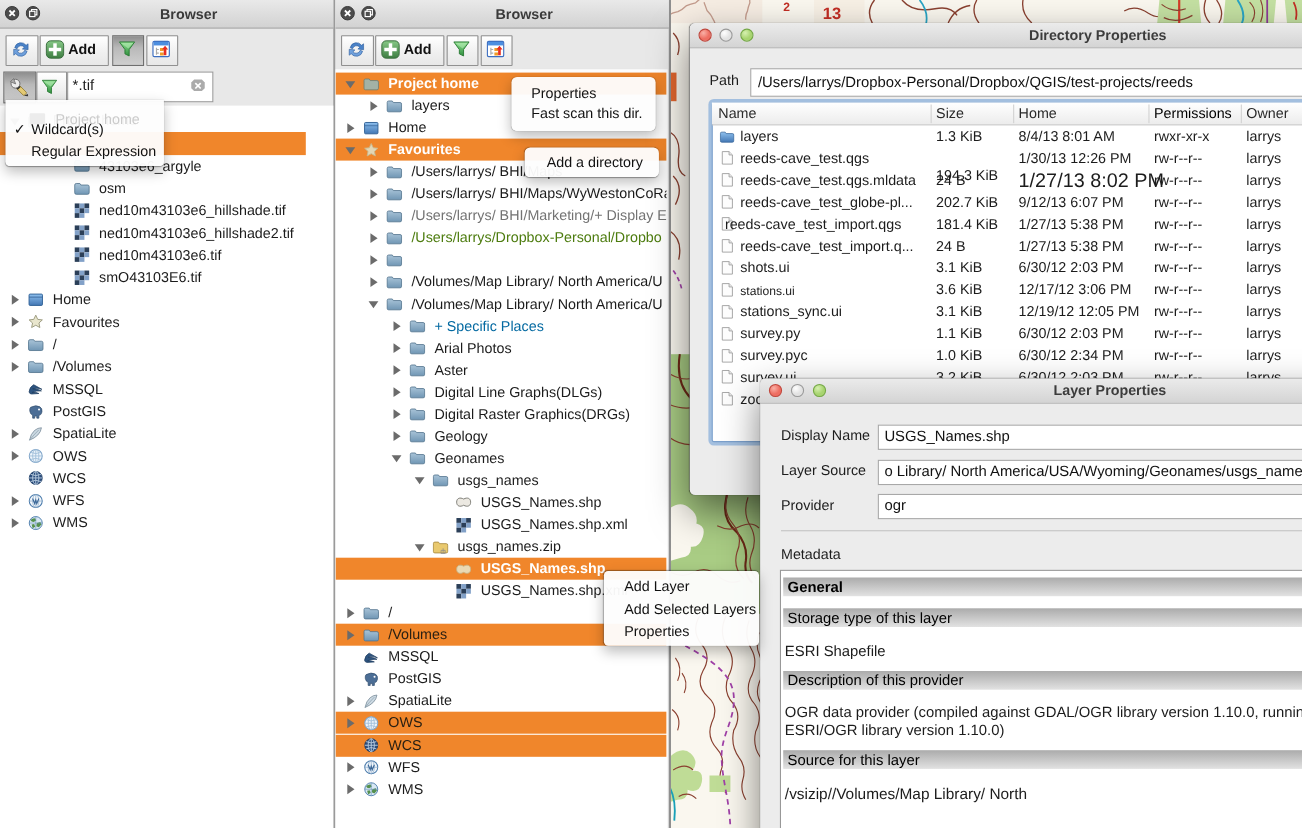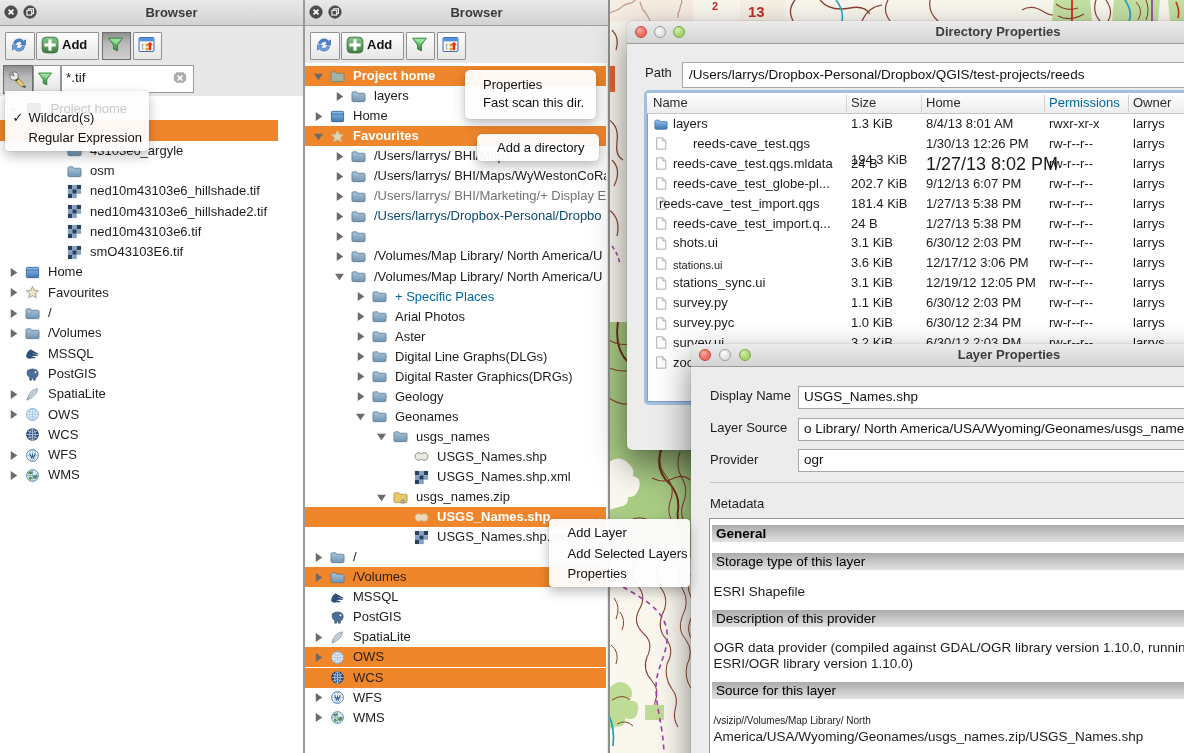--- a/index.html
+++ b/index.html
@@ -433,21 +433,21 @@
     <svg class="a" style="left:46px;top:188.82500000000002px;" width="15" height="15" viewBox="0 0 16 16">
       <use href="#folder"></use>
     </svg>
     <div class="a t" style="left:69px;top:186.3px;color:#737373;font-weight:400;line-height:20.05px;height:20.05px;">/Users/larrys/ BHI/Marketing/+ Display E</div>
     <svg class="a" style="left:29px;top:210.875px;" width="11" height="11" viewBox="0 0 16 16">
       <use href="#tri"></use>
     </svg>
     <svg class="a" style="left:46px;top:208.875px;" width="15" height="15" viewBox="0 0 16 16">
       <use href="#folder"></use>
     </svg>
-    <div class="a t" style="left:69px;top:206.35px;color:#0c4a6e;font-weight:400;line-height:20.05px;height:20.05px;">/Users/larrys/Dropbox-Personal/Dropbo</div>
+    <div class="a t" style="left:69px;top:206.35px;color:#4d7c0f;font-weight:400;line-height:20.05px;height:20.05px;">/Users/larrys/Dropbox-Personal/Dropbo</div>
     <svg class="a" style="left:29px;top:230.925px;" width="11" height="11" viewBox="0 0 16 16">
       <use href="#tri"></use>
     </svg>
     <svg class="a" style="left:46px;top:228.925px;" width="15" height="15" viewBox="0 0 16 16">
       <use href="#folder"></use>
     </svg>
     <svg class="a" style="left:29px;top:250.97500000000002px;" width="11" height="11" viewBox="0 0 16 16">
       <use href="#tri"></use>
     </svg>
     <svg class="a" style="left:46px;top:248.97500000000002px;" width="15" height="15" viewBox="0 0 16 16">
@@ -612,34 +612,34 @@
     <div class="a" style="left:20px;top:72px;width:729px;height:307px;background:#fff;border:1px solid #7ba0cc;box-shadow:0 0 0 3px rgba(125,168,216,0.65);border-radius:2px;overflow:hidden;"></div>
     <div class="a" style="left:20px;top:72px;width:729px;height:307px;overflow:hidden;">
       <div class="a" style="left:0px;top:0px;width:729px;height:20px;background:linear-gradient(#ffffff,#ececec);border-bottom:1px solid #c6c6c6;"></div>
       <div class="a" style="left:199px;top:2px;width:1px;height:17px;background:#d2d2d2;"></div>
       <div class="a" style="left:274px;top:2px;width:1px;height:17px;background:#d2d2d2;"></div>
       <div class="a" style="left:397px;top:2px;width:1px;height:17px;background:#d2d2d2;"></div>
       <div class="a" style="left:481px;top:2px;width:1px;height:17px;background:#d2d2d2;"></div>
       <div class="a t" style="left:6px;top:0px;font-size:13px;color:#2a2a2a;">Name</div>
       <div class="a t" style="left:204px;top:0px;font-size:13px;color:#2a2a2a;">Size</div>
       <div class="a t" style="left:279px;top:0px;font-size:13px;color:#2a2a2a;">Home</div>
-      <div class="a t" style="left:402px;top:0px;font-size:13px;color:#0369a1;">Permissions</div>
+      <div class="a t" style="left:402px;top:0px;font-size:13px;color:#000000;">Permissions</div>
       <div class="a t" style="left:486px;top:0px;font-size:13px;color:#2a2a2a;">Owner</div>
       <svg class="a" style="left:7px;top:23.5px;" width="14" height="15" viewBox="0 0 16 16">
         <use href="#folderb"></use>
       </svg>
       <div class="a t" style="left:26px;top:21.0px;font-size:13px;">layers</div>
       <div class="a t" style="left:204px;top:21.0px;font-size:13px;">1.3 KiB</div>
       <div class="a t" style="left:279px;top:21.0px;font-size:13px;">8/4/13 8:01 AM</div>
       <div class="a t" style="left:402px;top:21.0px;font-size:13px;">rwxr-xr-x</div>
       <div class="a t" style="left:486px;top:21.0px;font-size:13px;">larrys</div>
       <svg class="a" style="left:7px;top:43.4px;" width="14" height="15" viewBox="0 0 16 16">
         <use href="#page"></use>
       </svg>
-      <div class="a t" style="left:26px;top:40.9px;font-size:13px;margin-left:20px;">reeds-cave_test.qgs</div>
+      <div class="a t" style="left:26px;top:40.9px;font-size:13px;">reeds-cave_test.qgs</div>
       <div class="a t" style="left:204px;top:40.9px;font-size:13px;margin-top:16px;">194.3 KiB</div>
       <div class="a t" style="left:279px;top:40.9px;font-size:13px;">1/30/13 12:26 PM</div>
       <div class="a t" style="left:402px;top:40.9px;font-size:13px;">rw-r--r--</div>
       <div class="a t" style="left:486px;top:40.9px;font-size:13px;">larrys</div>
       <svg class="a" style="left:7px;top:63.3px;" width="14" height="15" viewBox="0 0 16 16">
         <use href="#page"></use>
       </svg>
       <div class="a t" style="left:26px;top:60.8px;font-size:13px;">reeds-cave_test.qgs.mldata</div>
       <div class="a t" style="left:204px;top:60.8px;font-size:13px;">24 B</div>
       <div class="a t" style="left:279px;top:60.8px;font-size:18px;">1/27/13 8:02 PM</div>
@@ -741,22 +741,21 @@
     <div class="a t" style="left:19px;top:152px;font-size:13px;line-height:16px;height:16px;">Metadata</div>
     <div class="a" style="left:17.5px;top:174px;width:674.5px;height:280px;background:#fff;border:1px solid #989898;"></div>
     <div class="a" style="left:17.5px;top:174px;width:674.5px;height:280px;overflow:hidden;">
       <div class="a mbar" style="left:3.5px;top:7px;width:665.5px;height:17px;"><span style="font-weight:bold;">General</span></div>
       <div class="a mbar" style="left:3.5px;top:35px;width:665.5px;height:17px;">Storage type of this layer</div>
       <div class="a t" style="left:5px;top:64px;font-size:13.5px;">ESRI Shapefile</div>
       <div class="a mbar" style="left:3.5px;top:92px;width:665.5px;height:17px;">Description of this provider</div>
       <div class="a t" style="left:5px;top:122px;font-size:13.5px;line-height:16px;height:16px;">OGR data provider (compiled against GDAL/OGR library version 1.10.0, running against</div>
       <div class="a t" style="left:5px;top:138px;font-size:13.5px;line-height:16px;height:16px;">ESRI/OGR library version 1.10.0)</div>
       <div class="a mbar" style="left:3.5px;top:164px;width:665.5px;height:17px;">Source for this layer</div>
-      <div class="a t" style="left:5px;top:195px;font-size:10px;line-height:16px;height:16px;">/vsizip//Volumes/Map Library/ North</div>
-      <div class="a t" style="left:5px;top:211px;font-size:13.5px;line-height:16px;height:16px;">America/USA/Wyoming/Geonames/usgs_names.zip/USGS_Names.shp</div>
+      <div class="a t" style="left:5px;top:195px;font-size:14px;line-height:16px;height:16px;">/vsizip//Volumes/Map Library/ North</div>
     </div>
   </div>
 <div class="a menu" style="left:4.5px;top:91px;width:144px;height:59.5px;border-radius:0 0 4px 4px;">
     <div class="a" style="left:22px;top:12px;width:14px;height:10px;background:#ececec;border-radius:1px;"></div>
     <div class="a t" style="left:46px;top:8px;font-size:13px;color:#cbcbcb;">Project home</div>
     <div class="a t" style="left:8px;top:17px;font-size:13px;color:#111;">✓</div>
     <div class="a t" style="left:24px;top:17px;font-size:13px;color:#111;">Wildcard(s)</div>
     <div class="a t" style="left:24px;top:37px;font-size:13px;color:#111;">Regular Expression</div>
   </div>
 <div class="a menu" style="left:465px;top:70px;width:130.5px;height:48.5px;border-radius:5px;">

